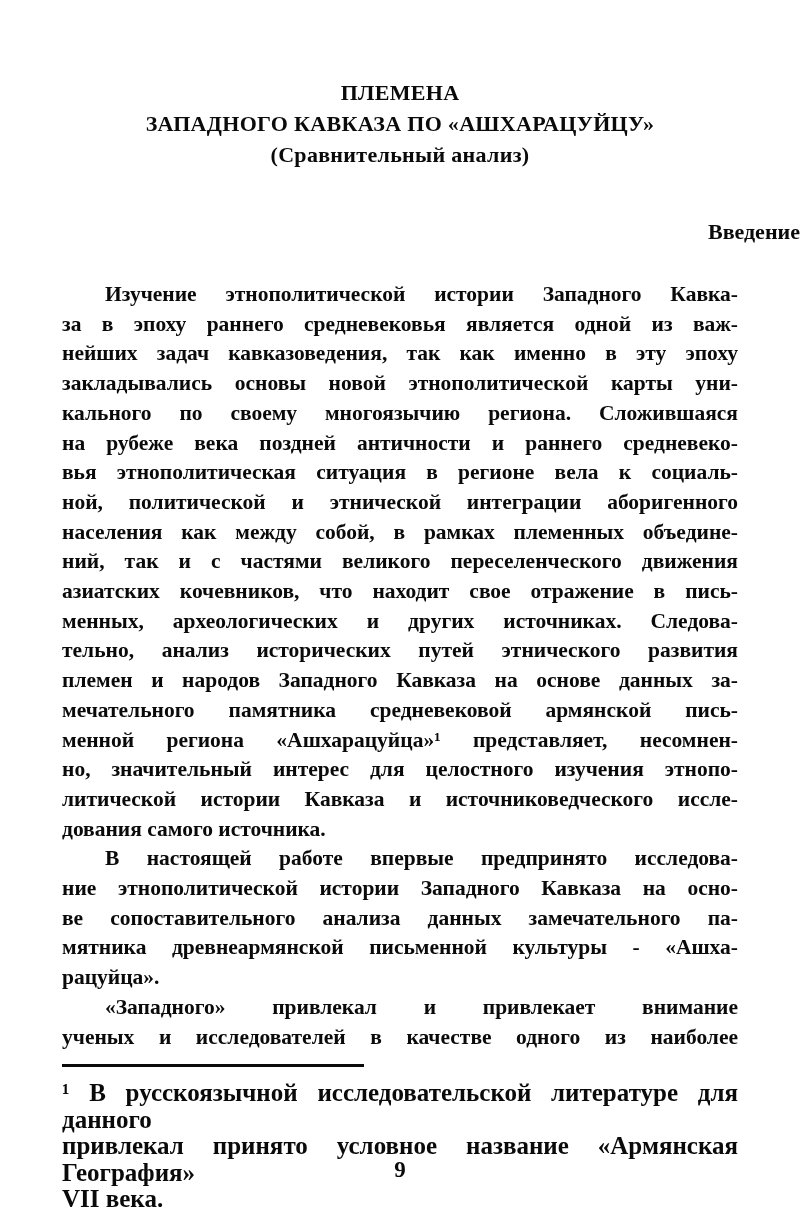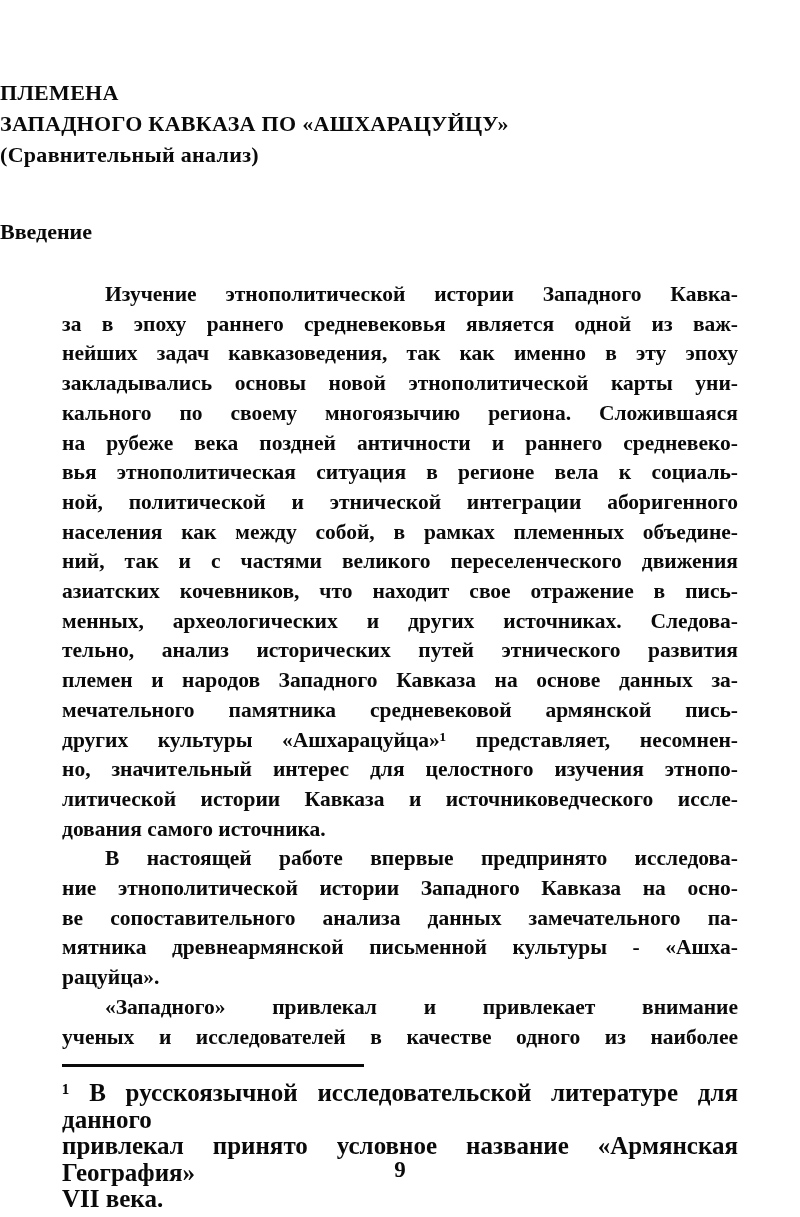--- a/index.html
+++ b/index.html
@@ -10,31 +10,32 @@
     background: #ffffff;
     color: #0a0a0a;
     font-family: "Liberation Serif", serif;
     overflow: hidden;
   }
   .title-block {
     position: absolute;
     top: 77px;
     left: 0;
     right: 0;
+    text-align: center;
     font-size: 22px;
     font-weight: bold;
     line-height: 31px;
     letter-spacing: 0.3px;
   }
   .section-heading {
     position: absolute;
     top: 219px;
     left: 0;
     right: 0;
-    text-align: left;
+    text-align: right;
     font-size: 22px;
     font-weight: bold;
   }
   .body-text {
     position: absolute;
     top: 280px;
     left: 62px;
     width: 676px;
     font-size: 21.5px;
     font-weight: bold;
@@ -97,21 +98,21 @@
       <div class="line">на рубеже века поздней античности и раннего средневеко-</div>
       <div class="line">вья этнополитическая ситуация в регионе вела к социаль-</div>
       <div class="line">ной, политической и этнической интеграции аборигенного</div>
       <div class="line">населения как между собой, в рамках племенных объедине-</div>
       <div class="line">ний, так и с частями великого переселенческого движения</div>
       <div class="line">азиатских кочевников, что находит свое отражение в пись-</div>
       <div class="line">менных, археологических и других источниках. Следова-</div>
       <div class="line">тельно, анализ исторических путей этнического развития</div>
       <div class="line">племен и народов Западного Кавказа на основе данных за-</div>
       <div class="line">мечательного памятника средневековой армянской пись-</div>
-      <div class="line">других культуры «Ашхарацуйца»¹ представляет, несомнен-</div>
+      <div class="line">менной региона «Ашхарацуйца»¹ представляет, несомнен-</div>
       <div class="line">но, значительный интерес для целостного изучения этнопо-</div>
       <div class="line">литической истории Кавказа и источниковедческого иссле-</div>
       <div class="line end">дования самого источника.</div>
     </div>
     <div>
       <div class="line first">В настоящей работе впервые предпринято исследова-</div>
       <div class="line">ние этнополитической истории Западного Кавказа на осно-</div>
       <div class="line">ве сопоставительного анализа данных замечательного па-</div>
       <div class="line">мятника древнеармянской письменной культуры - «Ашха-</div>
       <div class="line end">рацуйца».</div>

